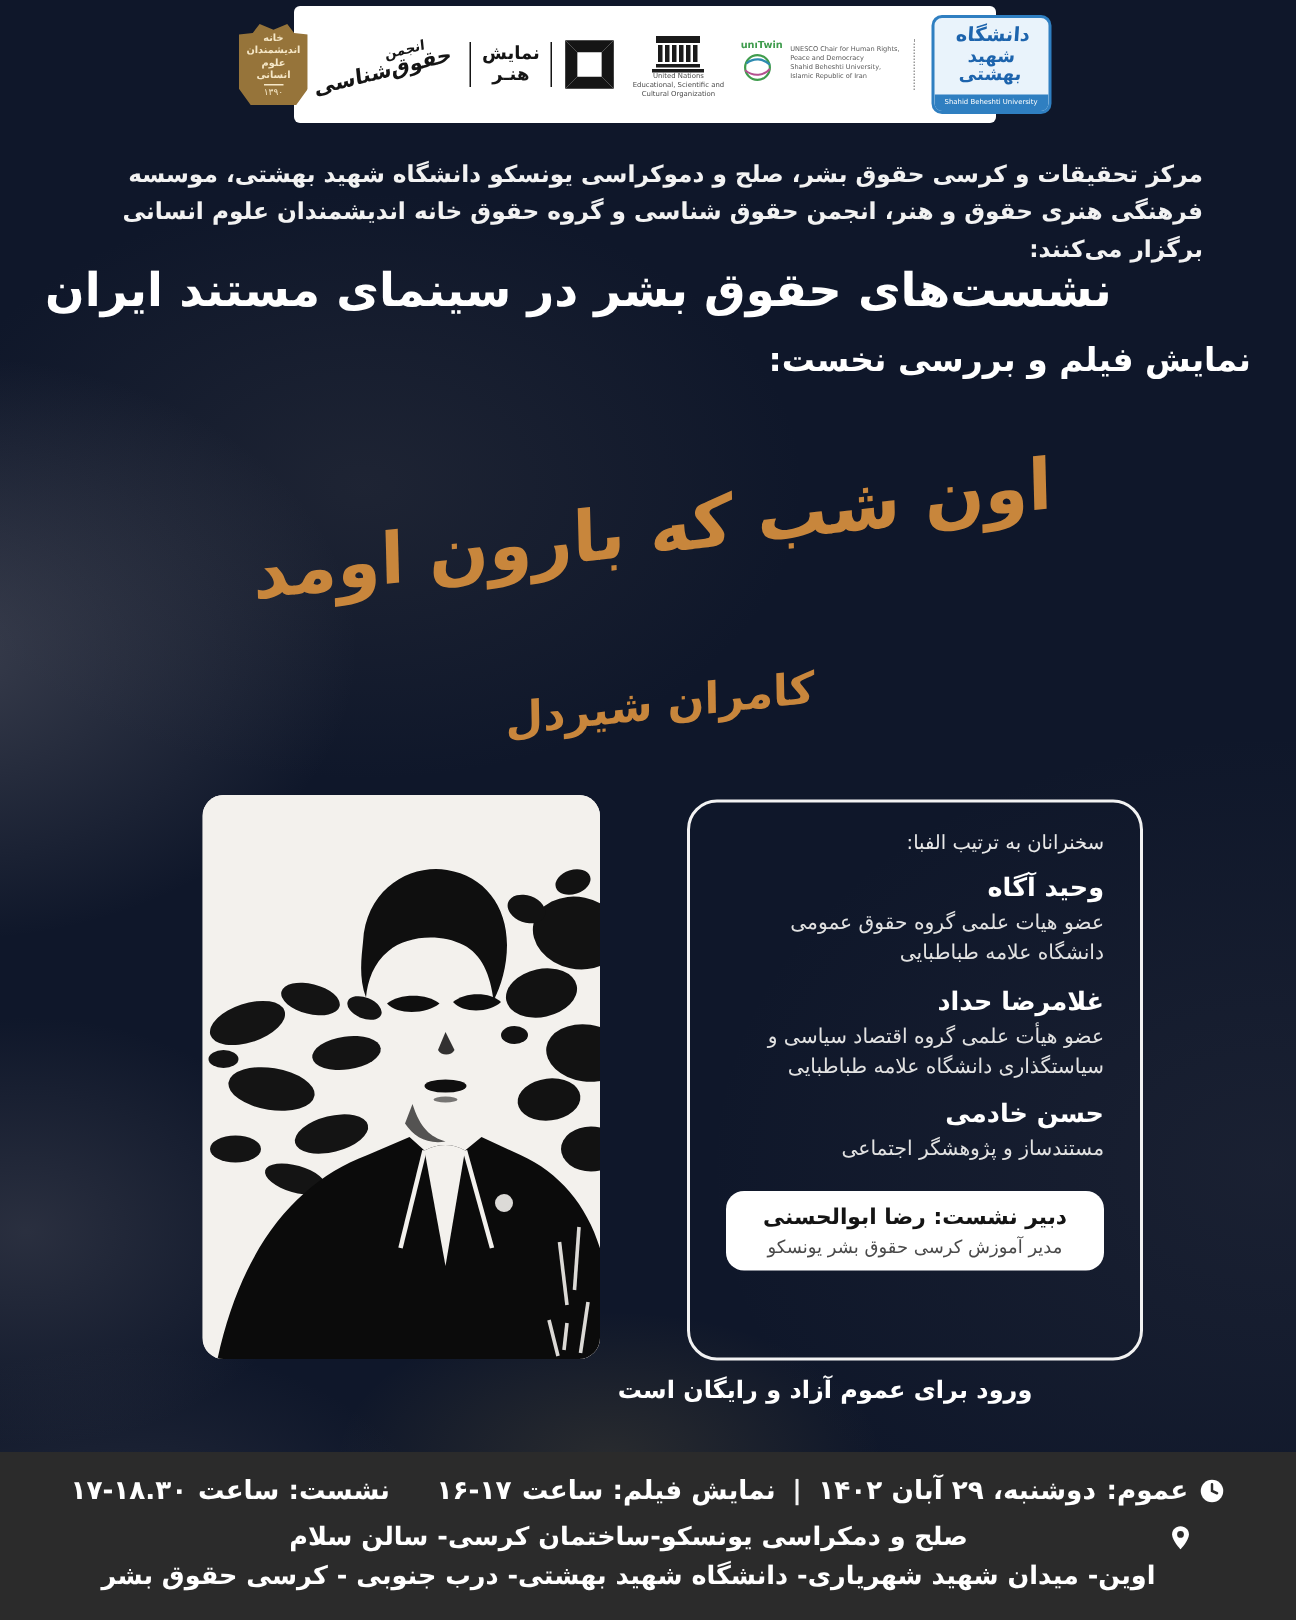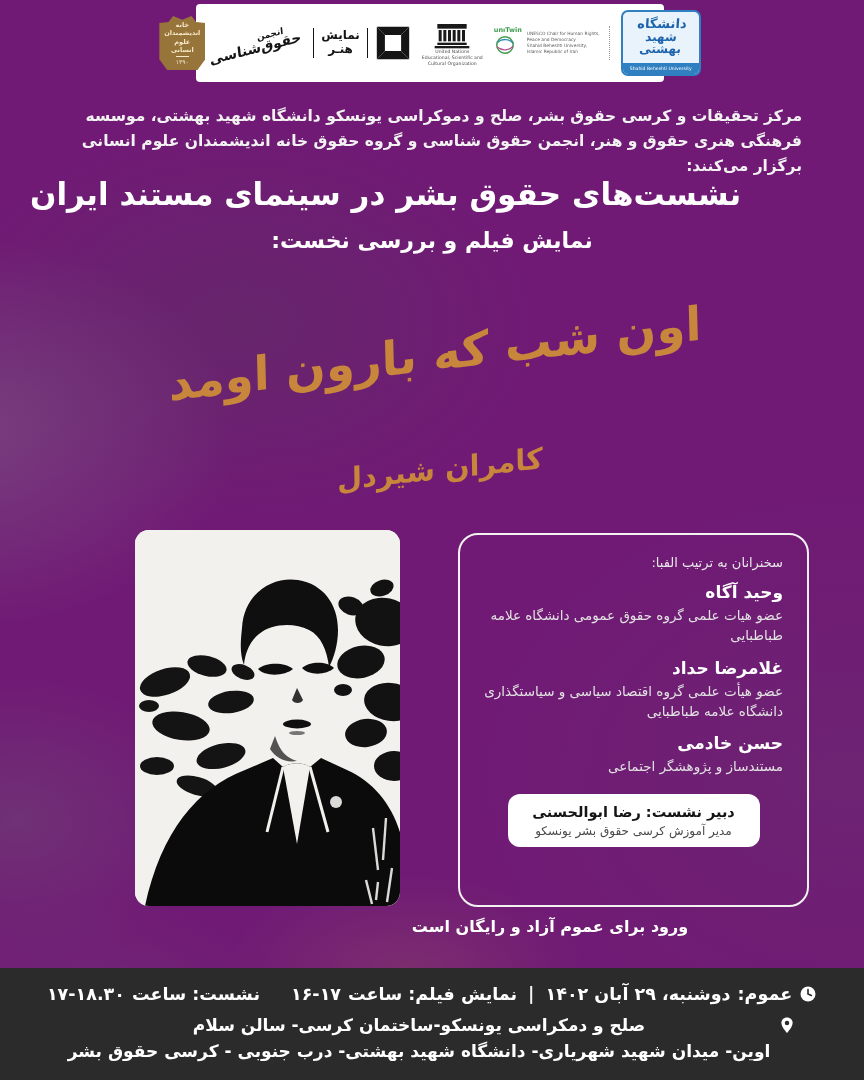--- a/index.html
+++ b/index.html
@@ -1,20 +1,20 @@
 <!DOCTYPE html>
 <html lang="fa"><head>
 <meta charset="utf-8">
 <style>
   * { margin:0; padding:0; box-sizing:border-box; }
   html,body { background:#000; }
   body { font-family:"DejaVu Sans", sans-serif; }
   .poster{
     position:relative; width:864px; height:1080px; margin:0 auto;
-    background:#701a75; overflow:hidden;
+    background:#0f172a; overflow:hidden;
   }
   
   .poster::before{
     content:""; position:absolute; inset:0; pointer-events:none;
     background:
       radial-gradient(420px 300px at -4% 40%, rgba(136,134,142,.34), transparent 65%),
       radial-gradient(300px 220px at 2% 76%, rgba(112,110,118,.28), transparent 65%),
       radial-gradient(420px 280px at 28% 30%, rgba(74,74,80,.25), transparent 70%),
       radial-gradient(260px 140px at 47% 90%, rgba(196,164,74,.14), transparent 70%),
       radial-gradient(520px 400px at 98% 72%, rgba(92,90,98,.14), transparent 72%),
@@ -72,21 +72,21 @@
     direction:rtl; text-align:right; color:#f2f2f2;
     font-size:15.5px; font-weight:bold; line-height:1.6;
   }
   .title{
     position:absolute; top:176px; left:30px; width:804px;
     direction:rtl; text-align:left; color:#ffffff;
     font-size:31px; font-weight:bold; letter-spacing:0;
   }
   .subtitle{
     position:absolute; top:228px; left:30px; width:804px;
-    direction:rtl; text-align:center; color:#ffffff;
+    direction:rtl; color:#ffffff;
     font-size:22px; font-weight:bold;
   }
 
   
   .film-title{
     position:absolute; top:326px; left:90px; width:690px;
     direction:rtl; text-align:center; color:#c8863c;
     font-size:47px; font-weight:bold;
     transform:rotate(-6.5deg) skewX(-5deg);
   }
@@ -99,21 +99,21 @@
 
   
   .photo-card{
     position:absolute; left:135px; top:530px; width:265px; height:376px;
     border-radius:14px; overflow:hidden; background:#f3f1ed;
   }
   .photo-card svg{ display:block; width:100%; height:100%; }
 
   
   .speakers-panel{
-    position:absolute; left:458px; top:533px; width:351px; height:374px;
+    position:absolute; left:458px; top:533px; width:304px; height:374px;
     border:2px solid #f2f2f2; border-radius:20px;
     direction:rtl; color:#fff; padding:20px 24px 16px;
   }
   .speakers-heading{ font-size:13px; color:#e9e9e9; font-weight:normal; margin-bottom:10px; }
   .speaker{ margin-top:12px; }
   .speaker-name{ font-size:17px; font-weight:bold; margin-bottom:3px; }
   .speaker-role{ font-size:13.5px; color:#e2e2e2; line-height:1.5; }
   .moderator-box{
     margin:18px auto 0; background:#fff; border-radius:12px;
     padding:10px 10px 9px; text-align:center; color:#141414; width:252px;

